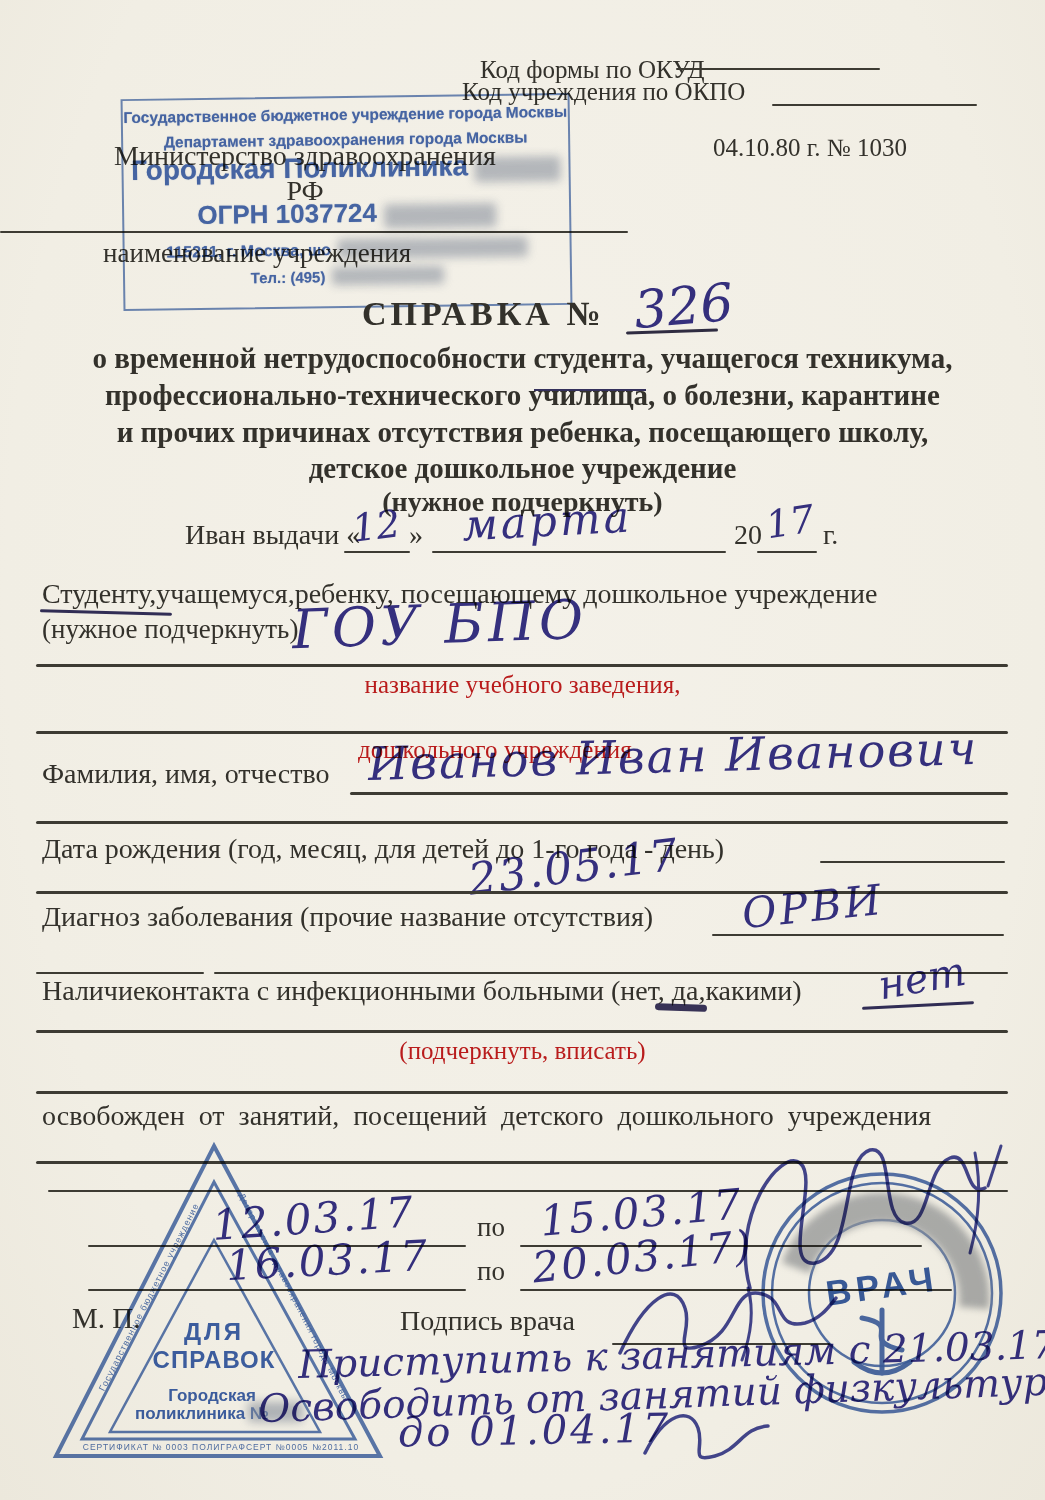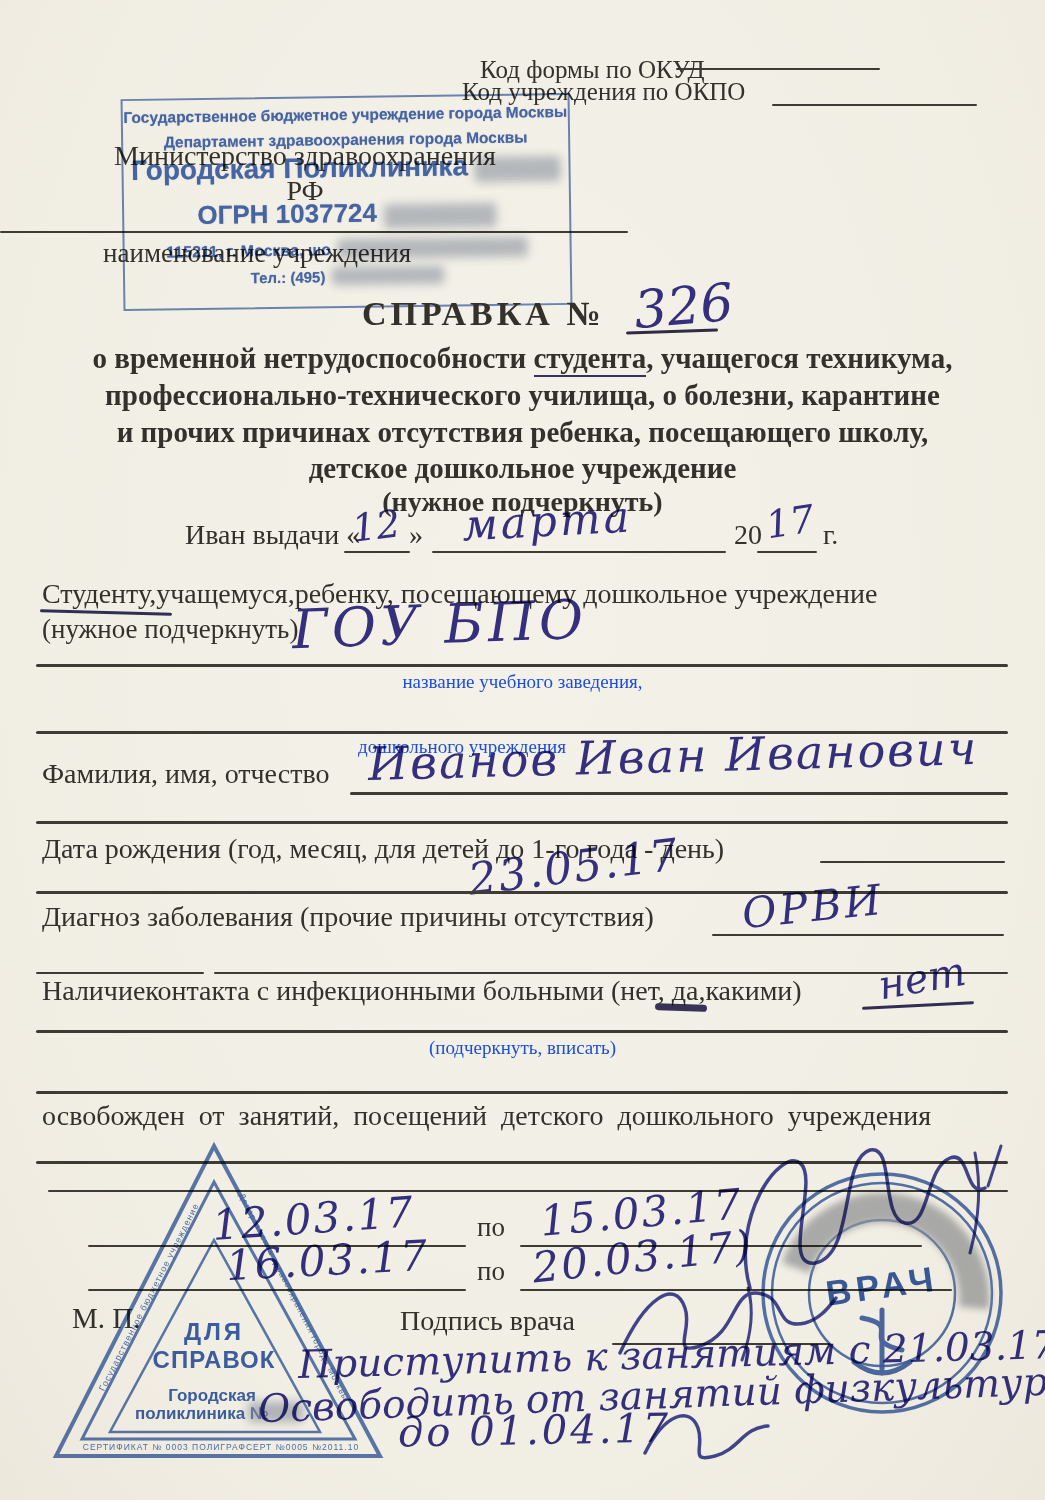--- a/index.html
+++ b/index.html
@@ -15,43 +15,44 @@
   .pen{background:#3a355f;}
   .orgstamp{position:absolute;left:122px;top:96px;width:445px;height:208px;
             border:2.5px solid rgba(65,102,173,.8);transform:rotate(-0.8deg);
             mix-blend-mode:multiply;opacity:.95;}
   .orgstamp .srow{position:absolute;left:0;width:100%;display:flex;justify-content:center;
             align-items:flex-end;gap:7px;font-family:"Liberation Sans",sans-serif;
             font-weight:bold;color:#3f63b0;white-space:nowrap;text-shadow:0 0 1px rgba(63,99,176,.55);}
   .blur-patch{background:#8f99ad;opacity:.62;filter:blur(5px);border-radius:3px;}
   .bp{display:inline-block;vertical-align:middle;}
   .sub{width:1005px;left:20px;text-align:center;font-weight:600;}
-  .cap{font-size:19px;color:#1d4ed8;}
+  .cap{font-size:25px;color:#b91c1c;}
   .penline{position:absolute;height:3px;background:#33305e;border-radius:2px;mix-blend-mode:multiply;}
   .sig{position:absolute;mix-blend-mode:multiply;}
   .tstamp-txt{position:absolute;font-family:"Liberation Sans",sans-serif;font-weight:bold;
       color:#3f63b0;text-align:center;white-space:nowrap;mix-blend-mode:multiply;}
   .edge-txt{position:absolute;font-family:"Liberation Sans",sans-serif;font-size:9px;
       letter-spacing:1px;color:#4166ad;white-space:nowrap;text-align:center;opacity:.9;}
-  u{text-decoration:none;border-bottom:2.5px solid #35315c;padding-bottom:1px;}
+  u{text-decoration:none;border-bottom:2.5px solid #35315c;padding-bottom:15px;}
 </style>
 </head>
 <body>
 
 <div class="p" style="left:480px;top:56px;font-size:25px;">Код формы  по ОКУД</div>
 <div class="rule thin" style="left:676px;top:68px;width:204px;"></div>
 <div class="p" style="left:462px;top:78px;font-size:25px;">Код учреждения по ОКПО</div>
 <div class="rule thin" style="left:772px;top:104px;width:205px;"></div>
 
 <div class="p" style="left:55px;top:140px;width:500px;text-align:center;font-size:28px;">Министерство здравоохранения</div>
 <div class="p" style="left:55px;top:175px;width:500px;text-align:center;font-size:28px;">РФ</div>
 <div class="rule thin" style="left:0;top:231px;width:628px;"></div>
 <div class="p" style="left:103px;top:238px;font-size:27px;">наименование  учреждения</div>
 
 <div class="abs" style="left:610px;top:134px;width:400px;text-align:center;">
+  <div class="p" style="position:static;font-size:25px;">04.10.80 г.  № 1030</div>
 </div>
 
 <div class="orgstamp">
   <div class="srow" style="top:8px;font-size:15.5px;">
       <span>Государственное бюджетное учреждение города Москвы</span>
     </div>
   <div class="srow" style="top:33px;font-size:15.5px;">
       <span>Департамент здравоохранения города Москвы</span>
     </div>
   <div class="srow" style="top:54px;font-size:28px;">
@@ -105,21 +106,21 @@
 <div class="p" style="left:42px;top:758px;font-size:28px;">Фамилия, имя, отчество</div>
 <div class="hw" style="left:368px;top:733px;font-size:46px;transform:rotate(-1.5deg);letter-spacing:2px;">Иванов Иван Иванович</div>
 <div class="rule" style="left:350px;top:792px;width:658px;"></div>
 <div class="rule" style="left:36px;top:821px;width:972px;"></div>
 
 <div class="p" style="left:42px;top:833px;font-size:28px;">Дата рождения (год, месяц, для детей до 1-го года - день)</div>
 <div class="rule thin" style="left:820px;top:861px;width:185px;"></div>
 <div class="hw" style="left:468px;top:845px;font-size:44px;transform:rotate(-7deg);letter-spacing:2px;">23.05.17</div>
 <div class="rule" style="left:36px;top:891px;width:972px;"></div>
 
-<div class="p" style="left:42px;top:901px;font-size:28px;">Диагноз заболевания (прочие причины отсутствия)</div>
+<div class="p" style="left:42px;top:901px;font-size:28px;">Диагноз заболевания (прочие название отсутствия)</div>
 <div class="hw" style="left:742px;top:886px;font-size:42px;transform:rotate(-6deg);letter-spacing:3px;">ОРВИ</div>
 <div class="rule thin" style="left:712px;top:934px;width:292px;"></div>
 
 <div class="rule thin" style="left:36px;top:972px;width:168px;"></div>
 <div class="rule thin" style="left:214px;top:972px;width:794px;"></div>
 <div class="p" style="left:42px;top:975px;font-size:28px;">Наличиеконтакта с инфекционными больными (нет, да,какими)</div>
 <div class="hw" style="left:878px;top:958px;font-size:40px;transform:rotate(-10deg);">нет</div>
 <div class="penline" style="left:862px;top:1004px;width:112px;transform:rotate(-3deg);"></div>
 <div class="abs pen" style="left:655px;top:1004px;width:52px;height:7px;border-radius:4px;transform:rotate(2deg);mix-blend-mode:multiply;"></div>
 <div class="rule" style="left:36px;top:1030px;width:972px;"></div>

